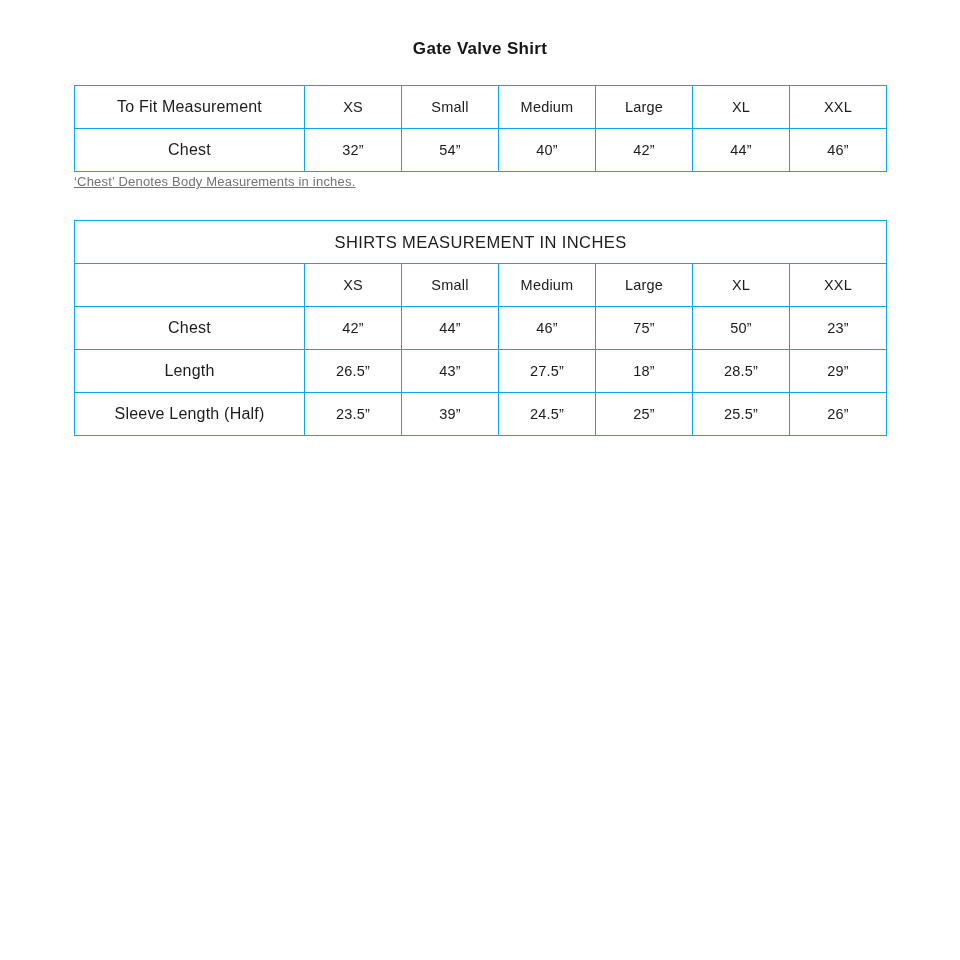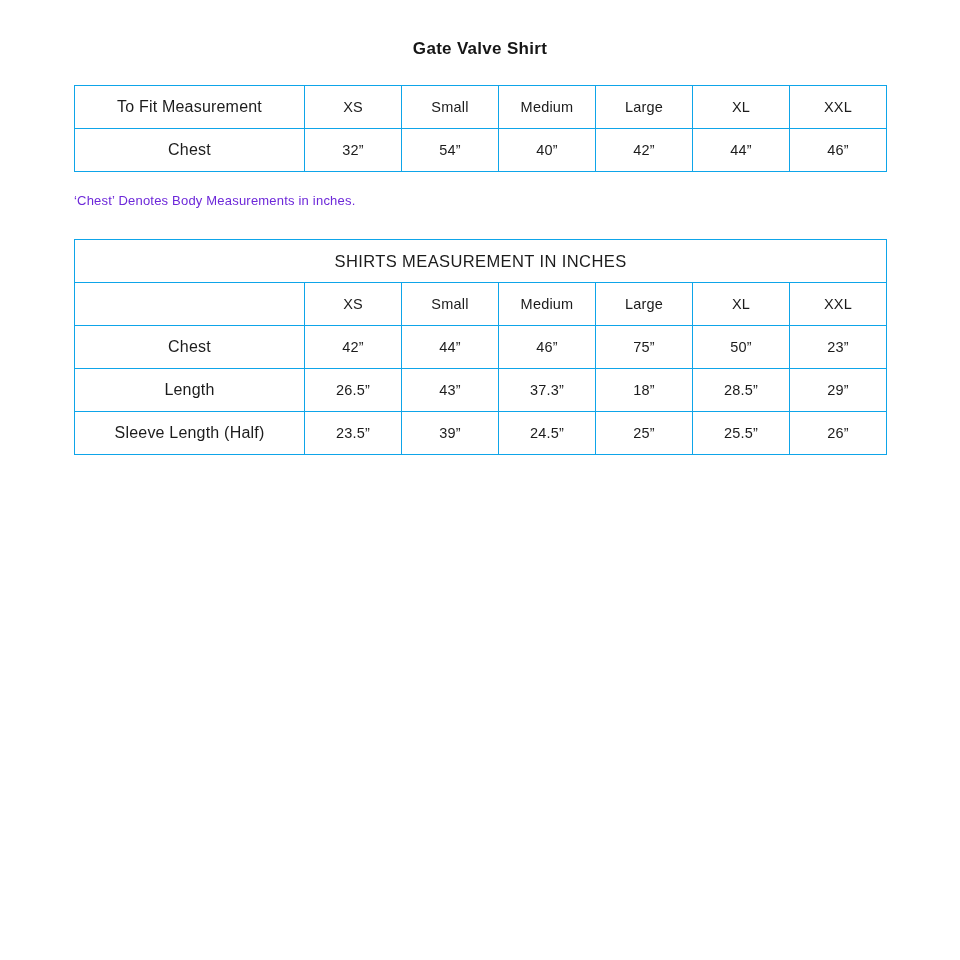--- a/index.html
+++ b/index.html
@@ -37,23 +37,24 @@
     font-weight: 400;
     font-size: 14.5px;
     letter-spacing: 0.2px;
     color: #1c1c1c;
     overflow: hidden;
   }
   .label-cell { font-size: 16px; }
 
   .footnote {
     font-size: 13px;
-    color: #6d28d9;
+    color: #737373;
     letter-spacing: 0.2px;
-    margin-top: 21px;
+    margin-top: 2px;
+    text-decoration: underline;
   }
 
   .shirt-table { margin-top: 31px; }
   .span-title-cell {
     font-size: 16.5px;
     letter-spacing: 0.4px;
     font-weight: 400;
   }
 </style>
 </head>
@@ -128,21 +129,21 @@
         <td>44”</td>
         <td>46”</td>
         <td>75”</td>
         <td>50”</td>
         <td>23”</td>
       </tr>
       <tr>
         <td class="label-cell">Length</td>
         <td>26.5”</td>
         <td>43”</td>
-        <td>37.3”</td>
+        <td>27.5”</td>
         <td>18”</td>
         <td>28.5”</td>
         <td>29”</td>
       </tr>
       <tr>
         <td class="label-cell">Sleeve Length (Half)</td>
         <td>23.5”</td>
         <td>39”</td>
         <td>24.5”</td>
         <td>25”</td>

